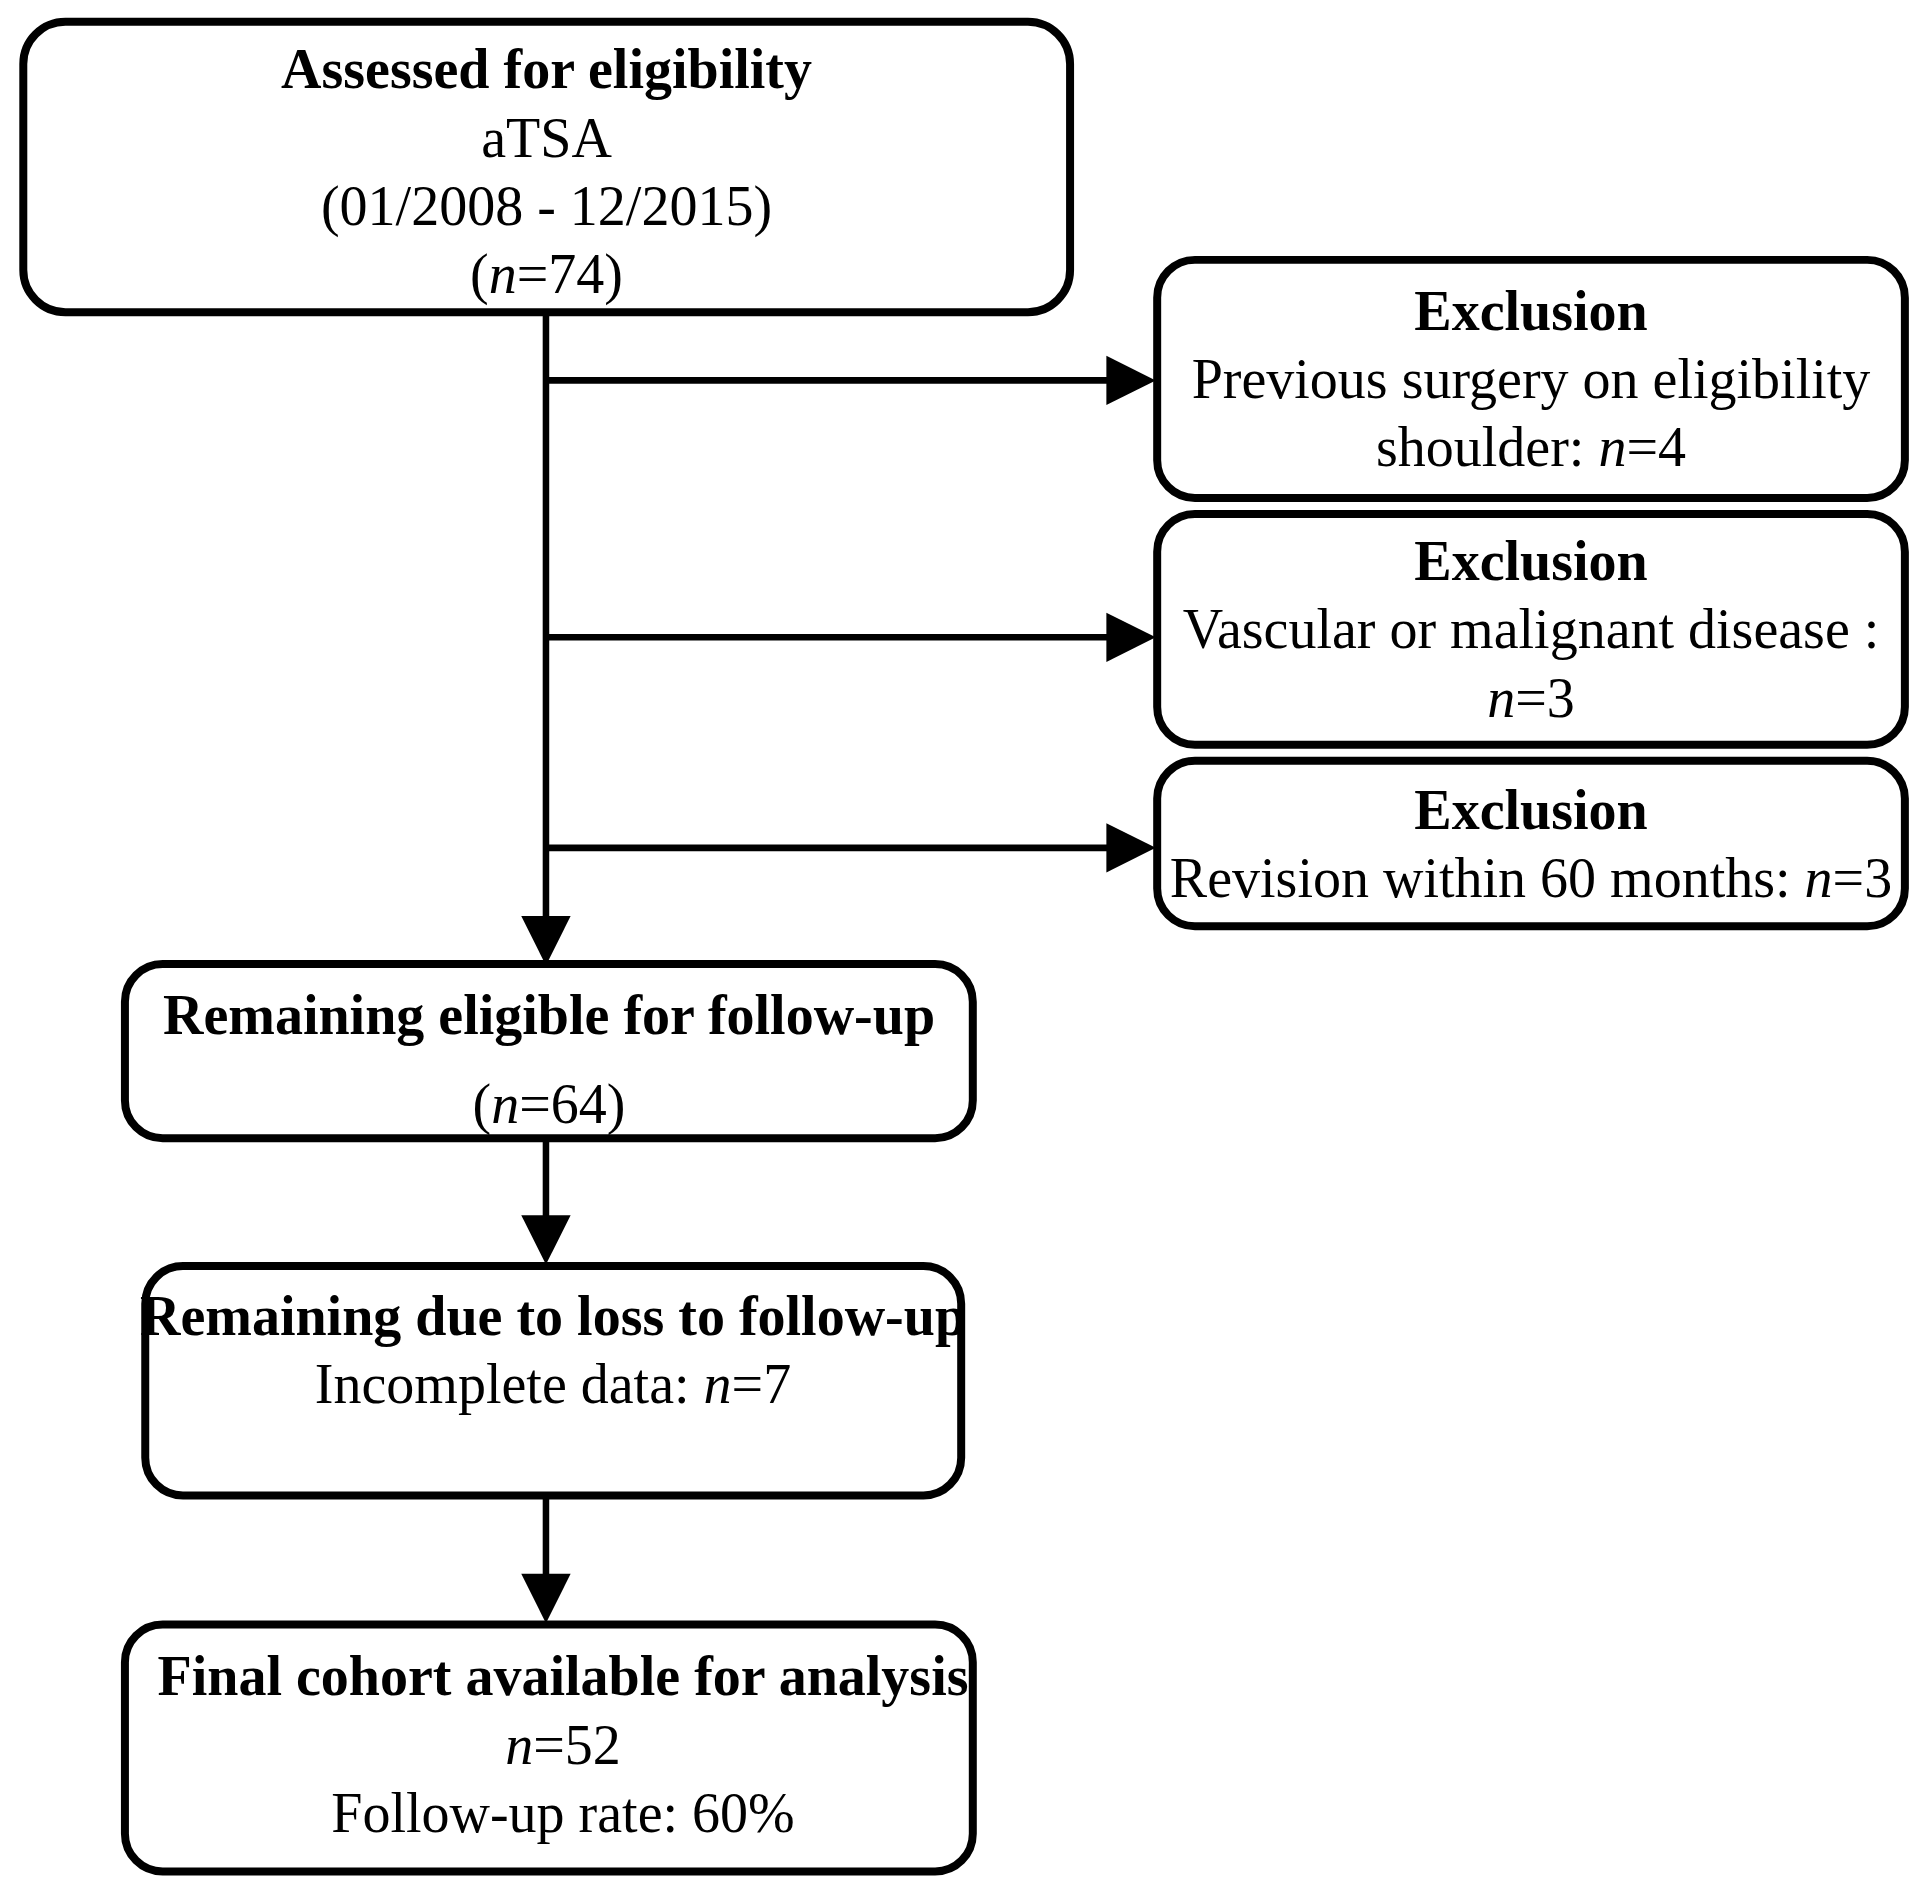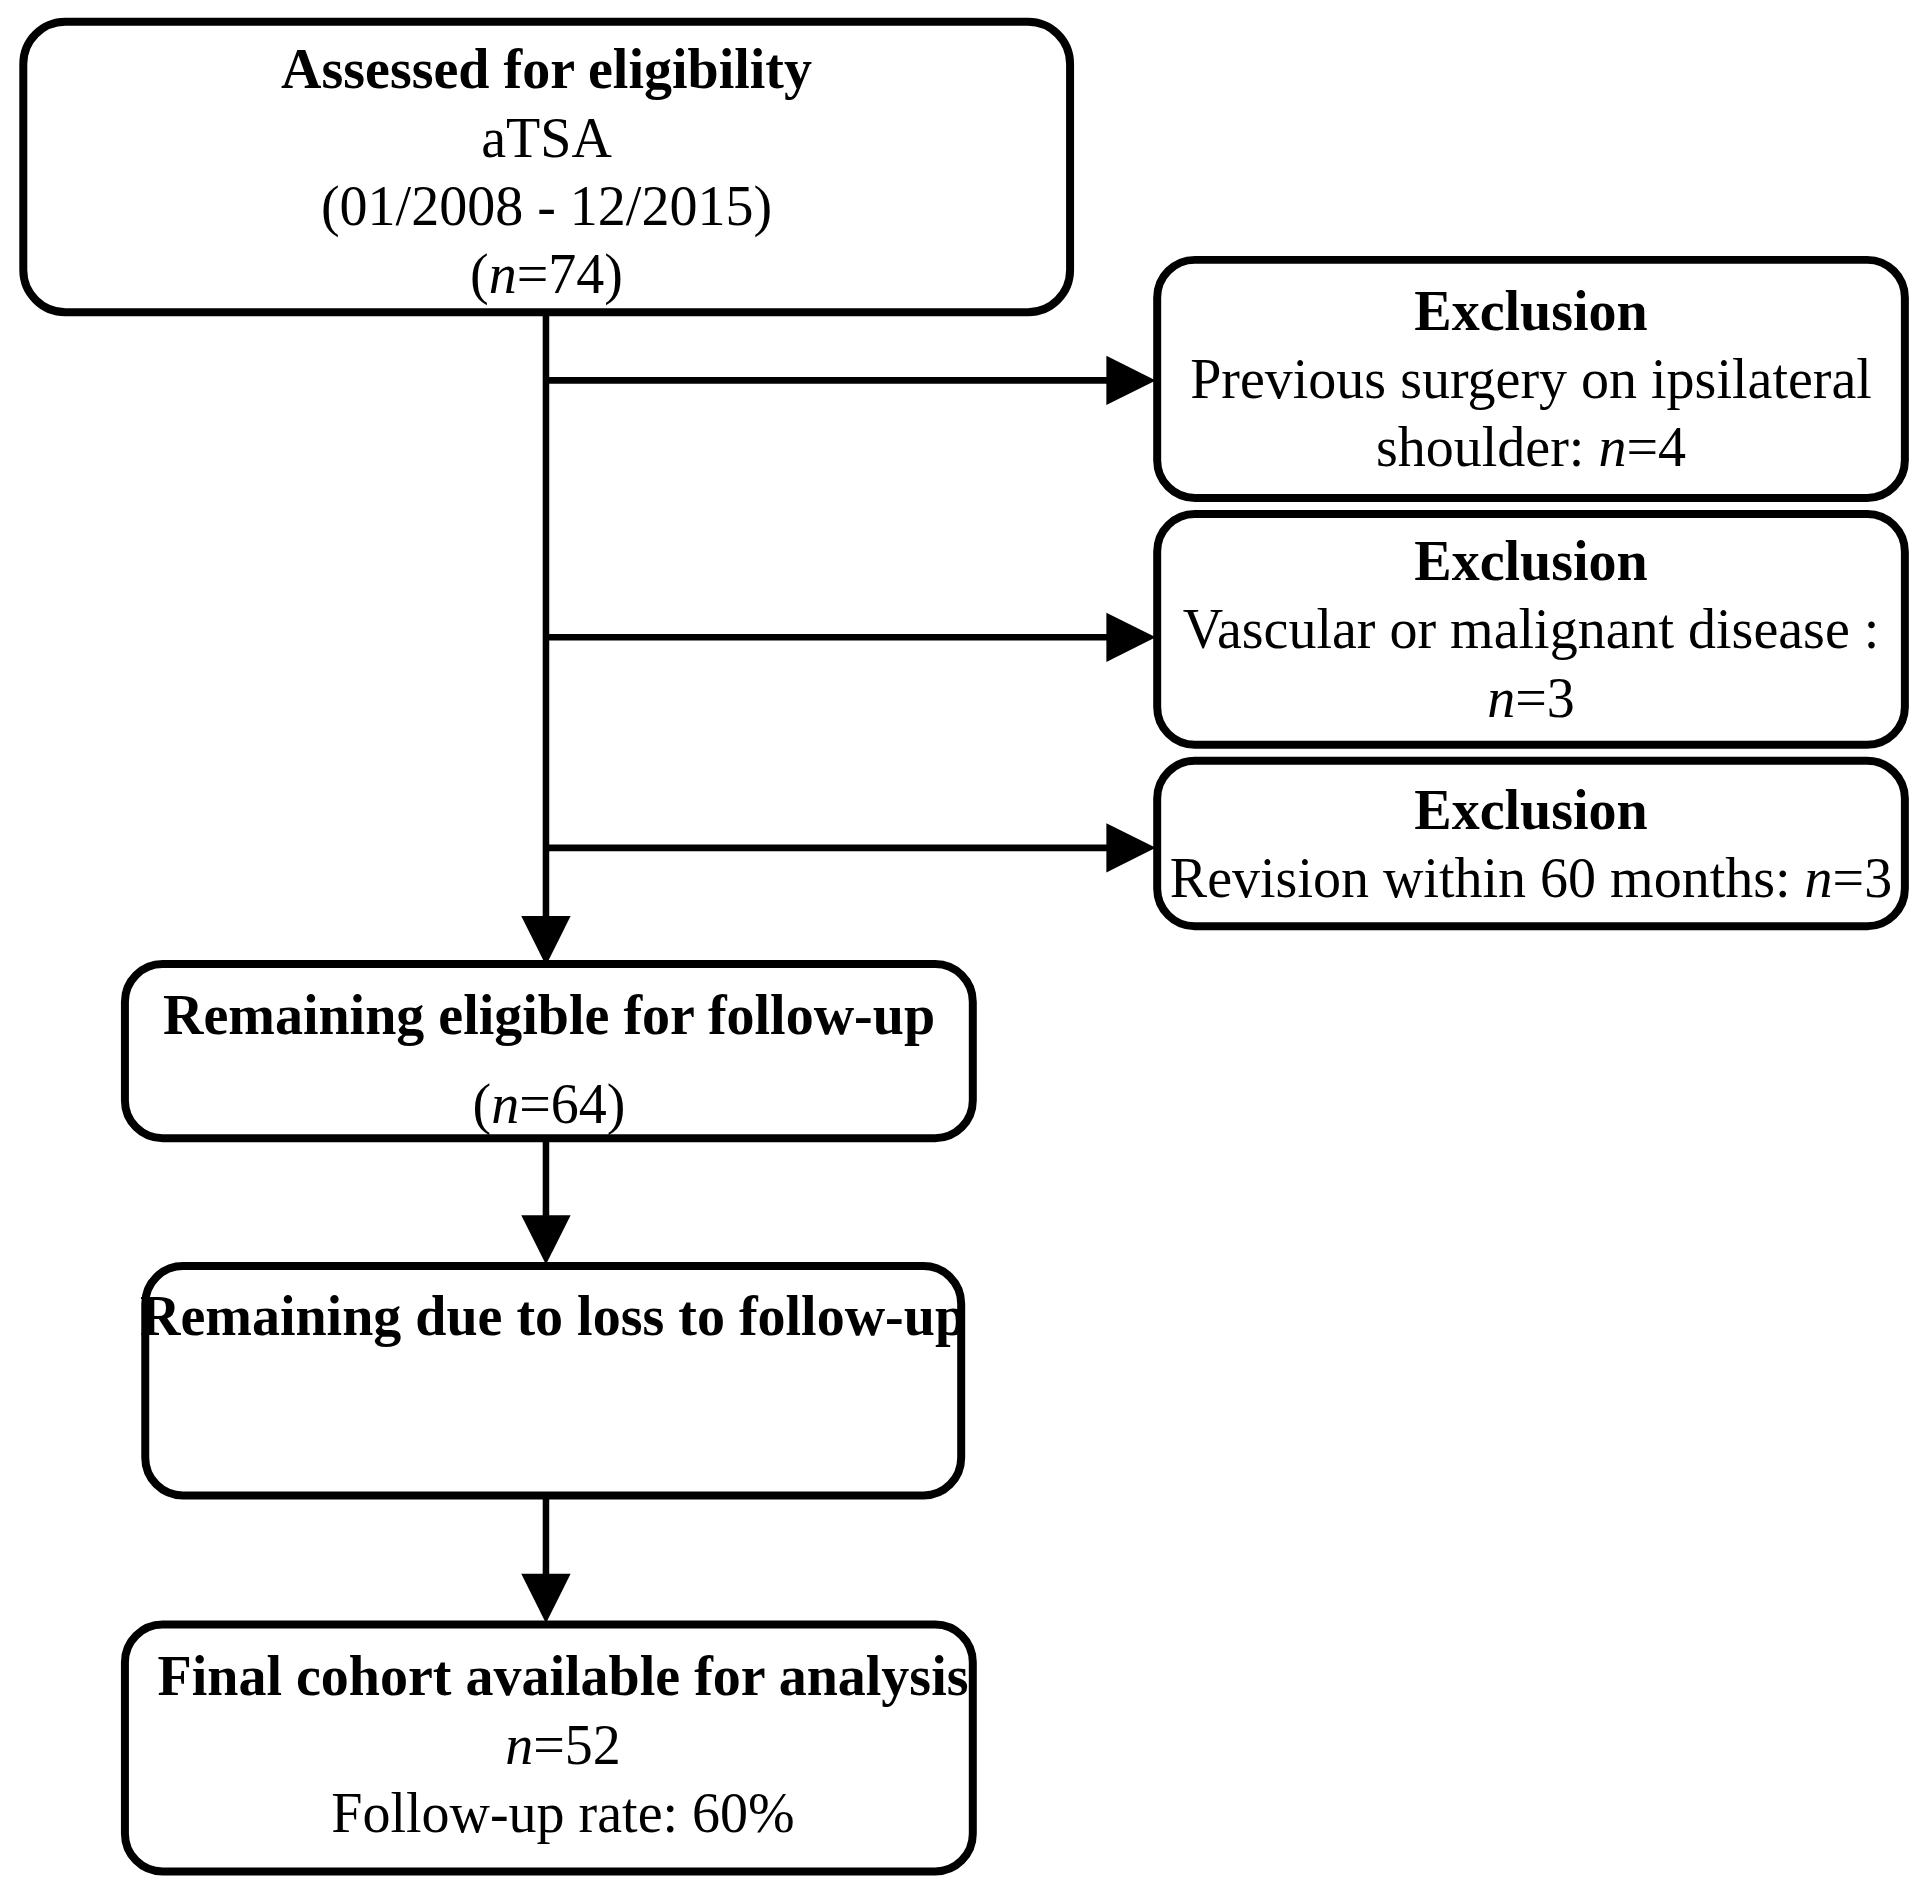--- a/index.html
+++ b/index.html
@@ -105,21 +105,21 @@
 
   <div class="node-text" style="left:23px; top:22px; width:1047px; height:290px; padding-top:10.2px; box-sizing:border-box;">
     <span class="tline bold">Assessed for eligibility</span>
     <span class="tline">aTSA</span>
     <span class="tline">(01/2008 - 12/2015)</span>
     <span class="tline">(<em>n</em>=74)</span>
   </div>
 
   <div class="node-text" style="left:1157px; top:260px; width:748px; height:238px;">
     <span class="tline bold">Exclusion</span>
-    <span class="tline">Previous surgery on ipsilateral</span>
+    <span class="tline">Previous surgery on eligibility</span>
     <span class="tline">shoulder: <em>n</em>=4</span>
   </div>
 
   <div class="node-text" style="left:1157px; top:514px; width:748px; height:231px;">
     <span class="tline bold">Exclusion</span>
     <span class="tline">Vascular or malignant disease :</span>
     <span class="tline"><em>n</em>=3</span>
   </div>
 
   <div class="node-text" style="left:1157px; top:761px; width:748px; height:166px;">
@@ -127,20 +127,21 @@
     <span class="tline">Revision within 60 months: <em>n</em>=3</span>
   </div>
 
   <div class="node-text" style="left:125px; top:964px; width:848px; height:174px; justify-content:space-between; padding-top:17.4px; box-sizing:border-box;">
     <span class="tline bold">Remaining eligible for follow-up</span>
     <span class="tline">(<em>n</em>=64)</span>
   </div>
 
   <div class="node-text" style="left:145px; top:1266px; width:816px; height:229px; justify-content:flex-start; padding-top:16px; box-sizing:border-box;">
     <span class="tline bold">Remaining due to loss to follow-up</span>
+    <span class="tline">Incomplete data: <em>n</em>=7</span>
   </div>
 
   <div class="node-text" style="left:139px; top:1625px; width:848px; height:247px; justify-content:flex-start; padding-top:17.4px; box-sizing:border-box;">
     <span class="tline bold">Final cohort available for analysis</span>
     <span class="tline"><em>n</em>=52</span>
     <span class="tline">Follow-up rate: 60%</span>
   </div>
 
 </div>
 

